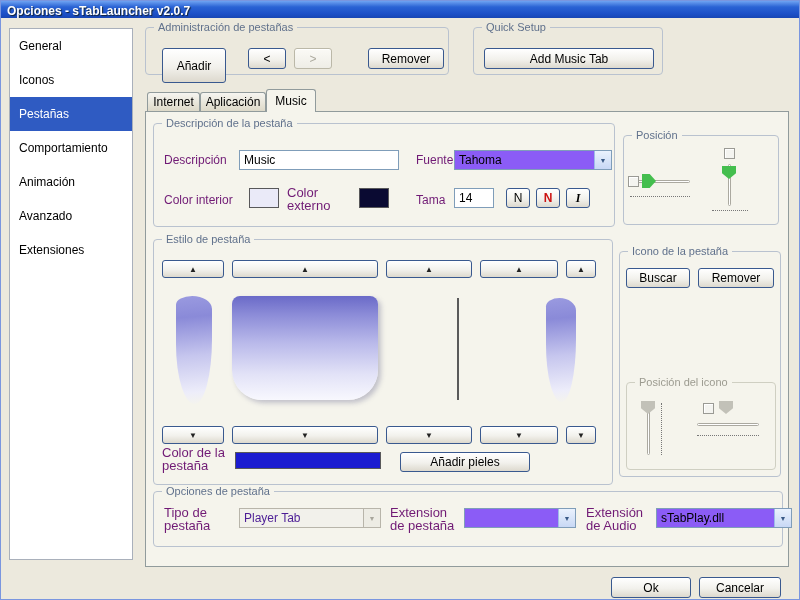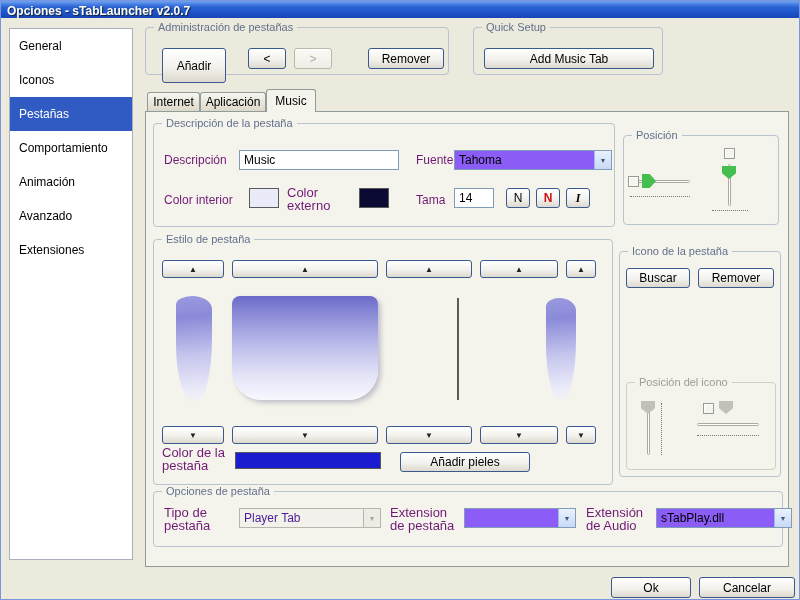--- a/index.html
+++ b/index.html
@@ -168,13 +168,13 @@
     <div class="cbtn"></div>
   </div>
   <span class="lbl small" style="left:432px;top:14px;width:68px">Extensión de Audio</span>
   <div class="combo" style="left:502px;top:16px;width:136px">
     <span class="ctext">sTabPlay.dll</span>
     <div class="cbtn"></div>
   </div>
 </div>
 
 <button class="btn" style="left:610px;top:576px;width:80px;height:21px">Ok</button>
-<button class="btn" style="left:698px;top:576px;width:96px;height:21px">Cancelar</button>
+<button class="btn" style="left:698px;top:576px;width:82px;height:21px">Cancelar</button>
 
 </body></html>

